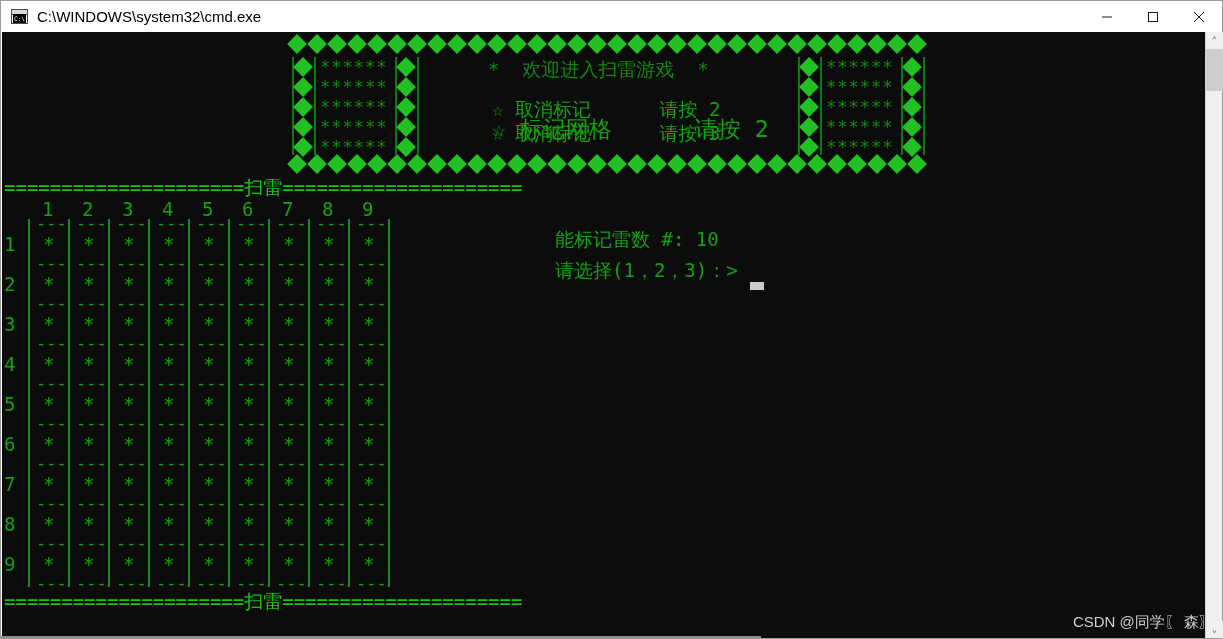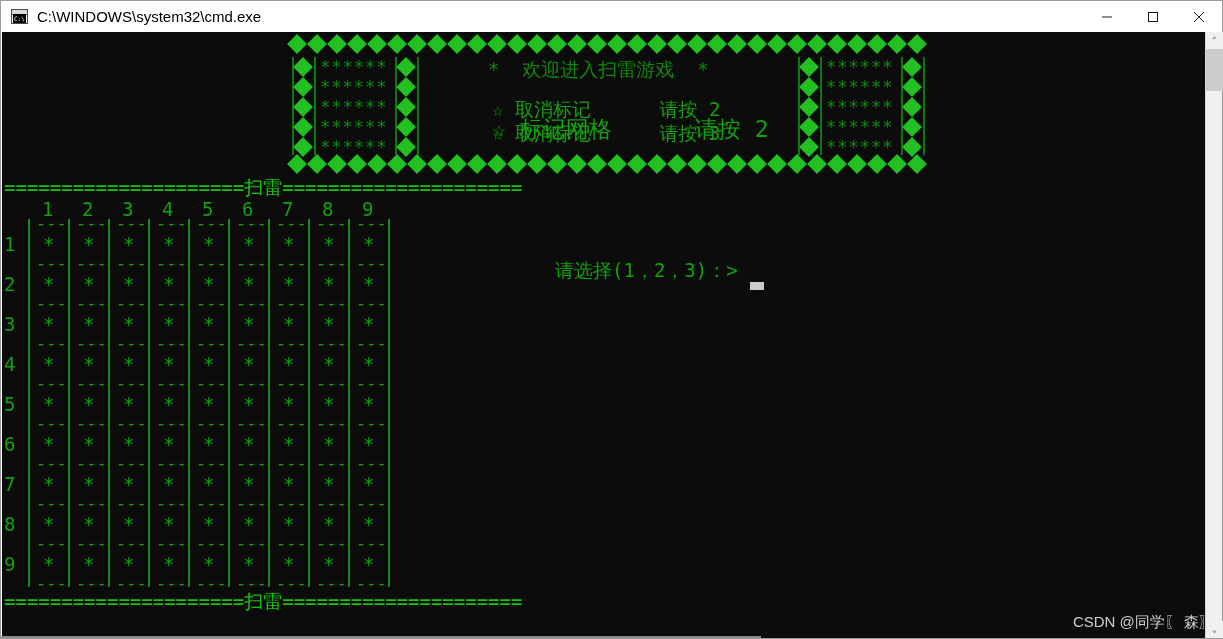--- a/index.html
+++ b/index.html
@@ -454,20 +454,21 @@
           <div class="ctext green-mid" style="left: 114px; top: 541px; font-size: 17px;">---</div>
           <div class="ctext green-mid" style="left: 154px; top: 541px; font-size: 17px;">---</div>
           <div class="ctext green-mid" style="left: 194px; top: 541px; font-size: 17px;">---</div>
           <div class="ctext green-mid" style="left: 234px; top: 541px; font-size: 17px;">---</div>
           <div class="ctext green-mid" style="left: 274px; top: 541px; font-size: 17px;">---</div>
           <div class="ctext green-mid" style="left: 314px; top: 541px; font-size: 17px;">---</div>
           <div class="ctext green-mid" style="left: 354px; top: 541px; font-size: 17px;">---</div>
           <div class="ctext green-bright" style="left: 2px; top: 559px; font-size: 19px;">=====================扫雷=====================</div>
         </div>
 
+      <div class="ctext green-mid" id="mine-count-line" style="left:553px;top:197px;">能标记雷数 #: 10</div>
 
       <div class="ctext green-mid" id="prompt-line" style="left:553px;top:228px;">请选择(1，2，3)：&gt; </div>
 
       <div class="cursor" style="left:748px;top:250px;"></div>
 
       <div class="ctext green-mid" style="left:305px;top:602px;font-size:19px;">|  |  |  |</div>
     </div>
   </div>
 
   <div class="scrollbar">

